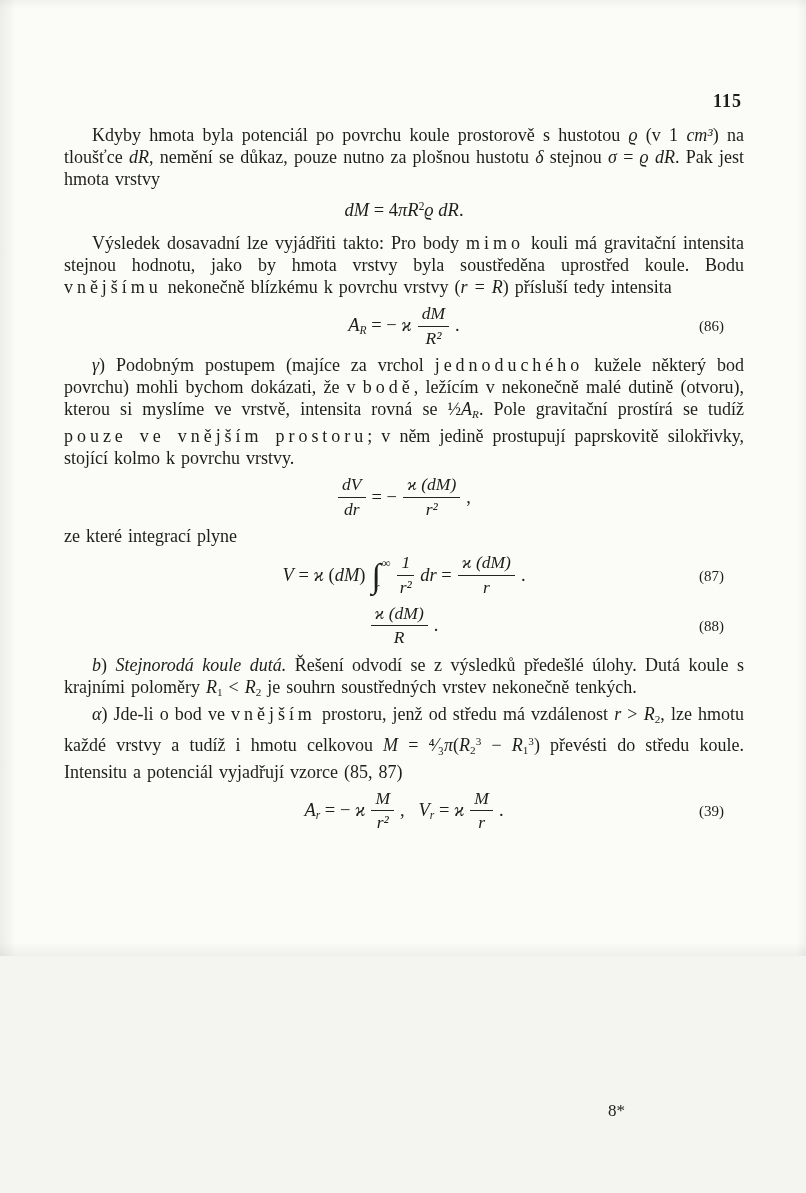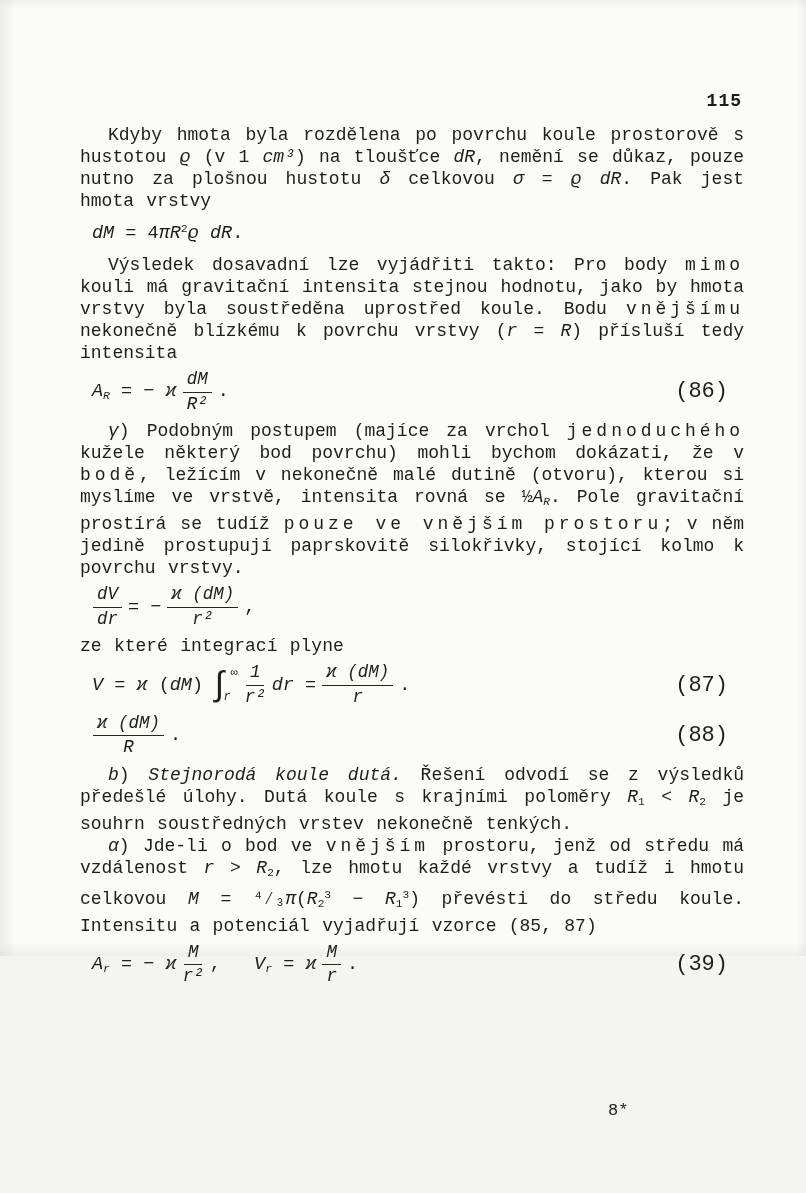--- a/index.html
+++ b/index.html
@@ -8,28 +8,28 @@
     width: 806px;
     height: 1193px;
     overflow: hidden;
     background: #f4f4f1;
   }
   .page {
     position: relative;
     width: 806px;
     height: 956px;
     box-sizing: border-box;
-    padding: 124px 62px 0 80px;
+    padding: 124px 62px 0 64px;
     background:
       linear-gradient(to right, rgba(0,0,0,0.06), rgba(0,0,0,0) 16px),
       linear-gradient(to left, rgba(0,0,0,0.04), rgba(0,0,0,0) 10px),
       linear-gradient(to bottom, rgba(0,0,0,0.04), rgba(0,0,0,0) 10px),
       linear-gradient(to top, rgba(0,0,0,0.05), rgba(0,0,0,0) 14px),
       #fbfbf8;
-    font-family: Liberation Mono, monospace;
+    font-family: Liberation Serif, serif;
     color: #1e1d1b;
     font-size: 18px;
     line-height: 22px;
   }
   .page-number {
     position: absolute;
     top: 90px;
     right: 64px;
     font-weight: 700;
     font-size: 18px;
@@ -40,37 +40,38 @@
     text-align: justify;
     word-spacing: 1.5px;
   }
   .indent { text-indent: 28px; }
   .spaced { letter-spacing: 0.22em; }
   .sub { font-size: 0.62em; vertical-align: -0.28em; letter-spacing: 0; }
   .sup { font-size: 0.62em; vertical-align: 0.5em; letter-spacing: 0; }
   .formula {
     position: relative;
     display: flex;
+    justify-content: center;
     align-items: center;
-    margin: 6px 12px;
+    margin: 6px 4px;
     min-height: 30px;
   }
   .eq {
     display: inline-flex;
     align-items: center;
     gap: 5px;
     font-size: 18.5px;
     line-height: 1.15;
   }
   .eqtag {
     position: absolute;
-    right: 4px;
+    right: 16px;
     top: 50%;
     transform: translateY(-50%);
-    font-size: 22px;
+    font-size: 15px;
   }
   .frac {
     display: inline-flex;
     flex-direction: column;
     align-items: center;
     font-style: italic;
     font-size: 17.5px;
     line-height: 1.12;
     margin: 0 1px;
   }
@@ -96,21 +97,21 @@
   }
 </style>
 </head>
 <body>
 
 <div class="page">
 
   <div class="page-number">115</div>
 
 
-  <p class="para indent"><span>Kdyby hmota byla rozdělena po povrchu koule prostorově s hustotou </span><i>ϱ</i><span> (v 1 </span><i>cm³</i><span>) na tloušťce </span><i>dR</i><span>, nemění se důkaz, pouze nutno za plošnou hustotu </span><i>δ</i><span> celkovou </span><i>σ</i><span> = </span><i>ϱ dR</i><span>. Pak jest hmota vrstvy</span></p>
+  <p class="para indent"><span>Kdyby hmota byla potenciál po povrchu koule prostorově s hustotou </span><i>ϱ</i><span> (v 1 </span><i>cm³</i><span>) na tloušťce </span><i>dR</i><span>, nemění se důkaz, pouze nutno za plošnou hustotu </span><i>δ</i><span> stejnou </span><i>σ</i><span> = </span><i>ϱ dR</i><span>. Pak jest hmota vrstvy</span></p>
 
   <div class="formula">
     <span class="eq">
         <span class="seg"><i>dM</i><span> = 4</span><i>πR</i><span class="sup">2</span><i>ϱ dR</i><span>.</span></span>
       </span>
   </div>
 
   <p class="para indent"><span>Výsledek dosavadní lze vyjádřiti takto: Pro body </span><span class="spaced">mimo</span><span> kouli má gravitační intensita stejnou hodnotu, jako by hmota vrstvy byla soustředěna uprostřed koule. Bodu </span><span class="spaced">vnějšímu</span><span> nekonečně blízkému k povrchu vrstvy (</span><i>r = R</i><span>) přísluší tedy intensita</span></p>
 
   <div class="formula">

